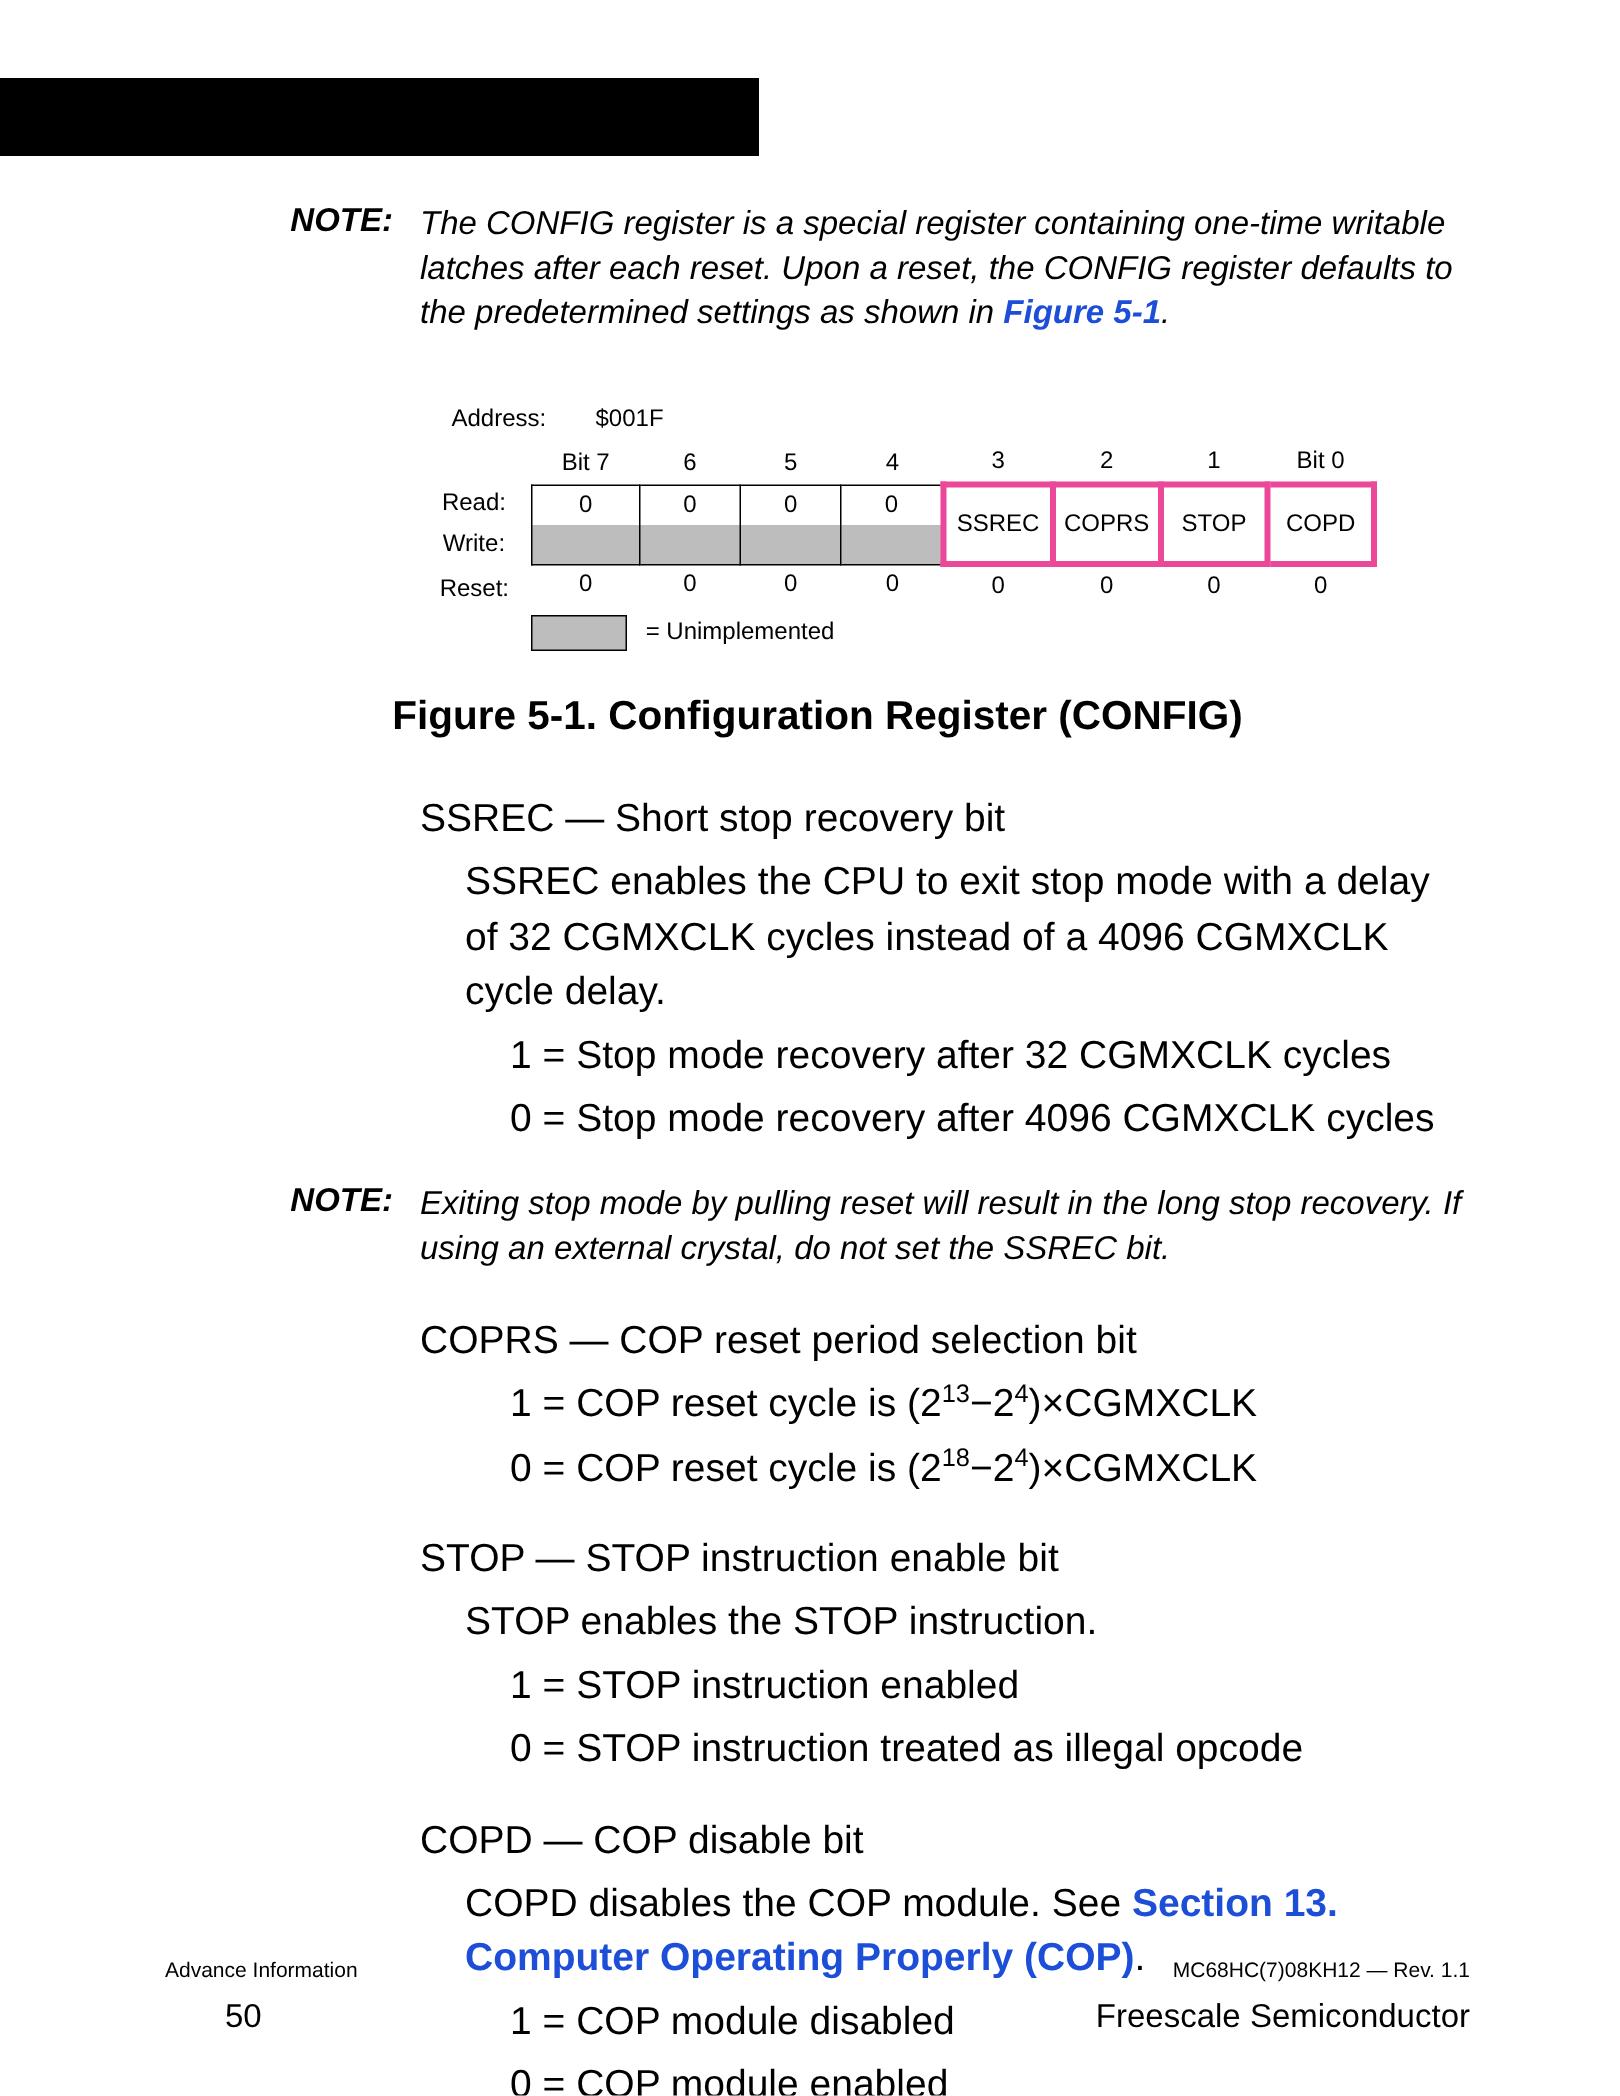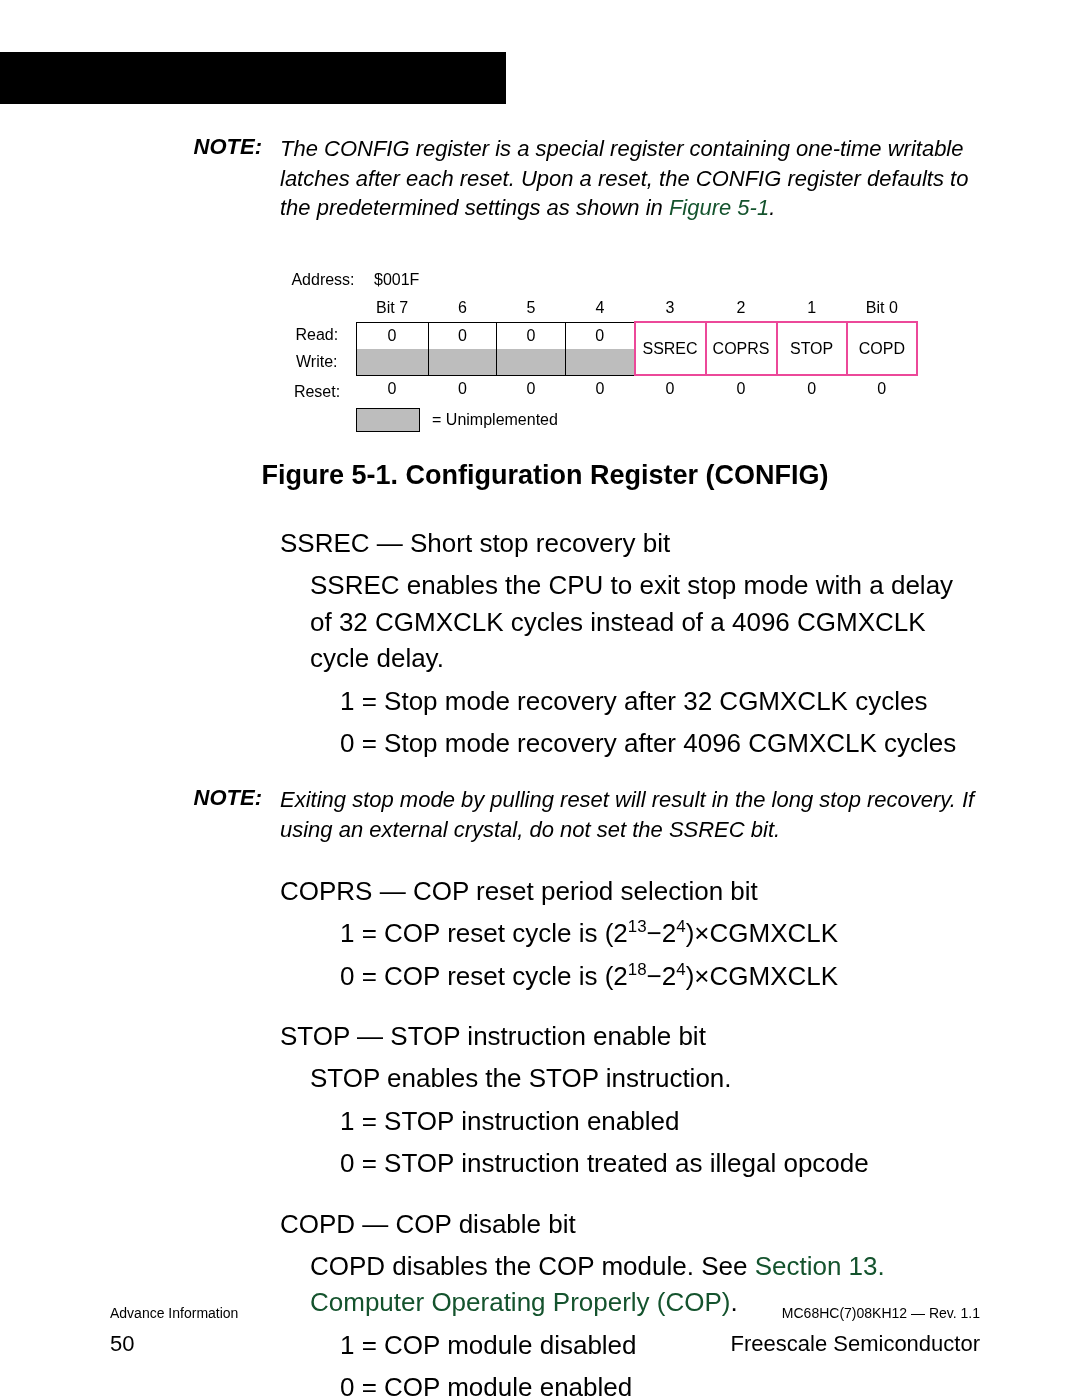--- a/index.html
+++ b/index.html
@@ -45,34 +45,34 @@
     text-align: right;
     padding-right: 18px;
     box-sizing: border-box;
   }
   .note-text {
     font-style: italic;
     font-size: 22px;
     line-height: 1.35;
   }
   .link {
-    color: #14532d;
-    font-weight: normal;
+    color: #1d4ed8;
+    font-weight: bold;
   }
   .reg-block {
     margin-left: 168px;
     width: 640px;
     margin-top: 48px;
   }
   .addr-line {
     font-size: 16px;
     margin-bottom: 6px;
     display: flex;
   }
-  .addr-label { width: 90px; text-align: center; }
+  .addr-label { width: 90px; text-align: left; margin-left: 23px; }
   .addr-val { padding-left: 6px; }
   .reg-table {
     border-collapse: collapse;
     width: 100%;
     font-size: 16px;
   }
   .reg-table td {
     padding: 0;
     text-align: center;
     vertical-align: middle;
@@ -80,21 +80,21 @@
   .rowlbl {
     width: 80px;
     text-align: right;
     padding-right: 8px;
     font-size: 16px;
     border: none;
   }
   .bitcell {
     width: 70px;
     height: 26px;
-    border: 2px solid #ec4899;
+    border: 4px solid #ec4899;
   }
   .bitcell-half {
     width: 70px;
     height: 26px;
     border-left: 1px solid #000;
     border-right: 1px solid #000;
   }
   .bitcell-top { border-top: 1px solid #000; }
   .bitcell-bot { border-bottom: 1px solid #000; }
   .grey { background: #bdbdbd; }
@@ -147,21 +147,21 @@
     justify-content: space-between;
     font-size: 14px;
     border: none;
     margin-bottom: 10px;
   }
   .footer .line2 {
     display: flex;
     justify-content: space-between;
     font-size: 22px;
   }
-  .footer .pagenum { font-size: 22px; }
+  .footer .pagenum { font-size: 22px; margin-left: 40px; }
 </style>
 </head>
 <body>
 
 <div class="page">
   <div class="blackbar"></div>
 
   <div class="content">
 
     <div class="note-row">

